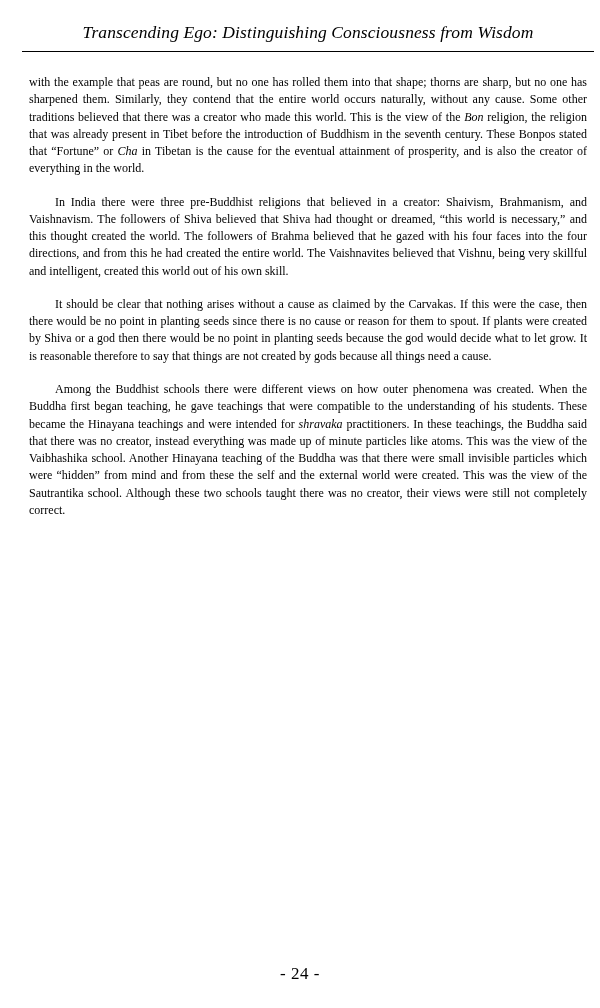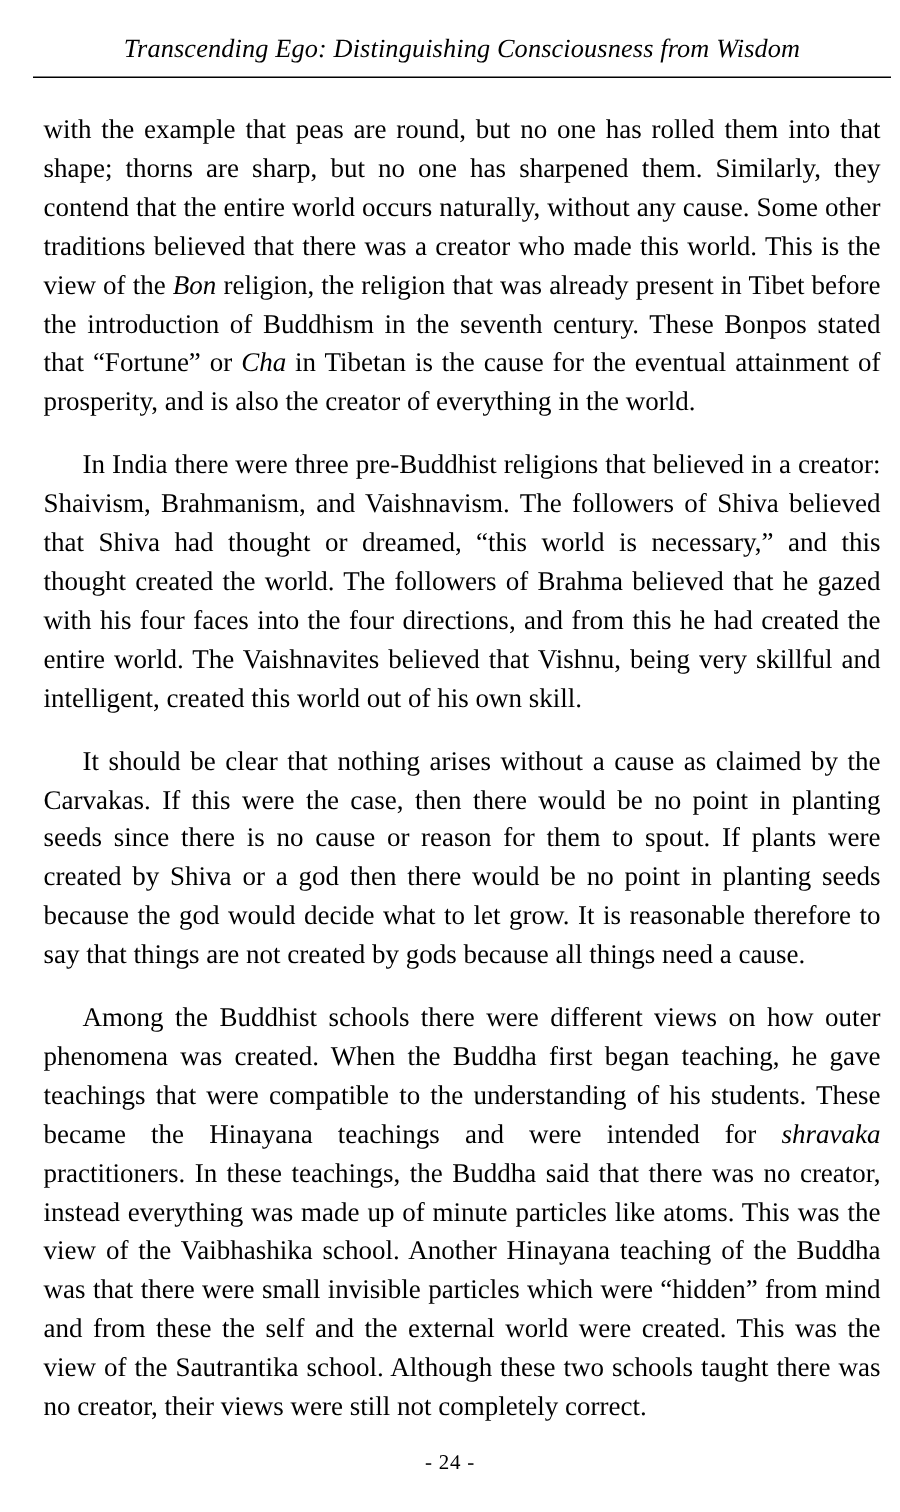--- a/index.html
+++ b/index.html
@@ -34,42 +34,42 @@
     border-top: 1.6px solid #000;
     margin: 0 0 22px 0;
     width: 100%;
   }
   .body-col {
     width: 558px;
     margin: 0 auto;
   }
   p.para {
     margin: 0;
-    font-size: 18px;
+    font-size: 12px;
     line-height: 1.44;
     text-align: justify;
     text-justify: inter-word;
     hyphens: none;
   }
   p.para + p.para {
     margin-top: 16px;
   }
   p.indent {
     text-indent: 26px;
   }
   .it {
     font-style: italic;
   }
   .folio {
     position: absolute;
     left: 0;
     right: 0;
     bottom: 24px;
     text-align: center;
-    font-size: 14px;
+    font-size: 17px;
     letter-spacing: 0.5px;
   }
 </style>
 </head>
 <body>
 
 <div class="page">
 
   <div class="running-head">Transcending Ego: Distinguishing Consciousness from Wisdom</div>
 

